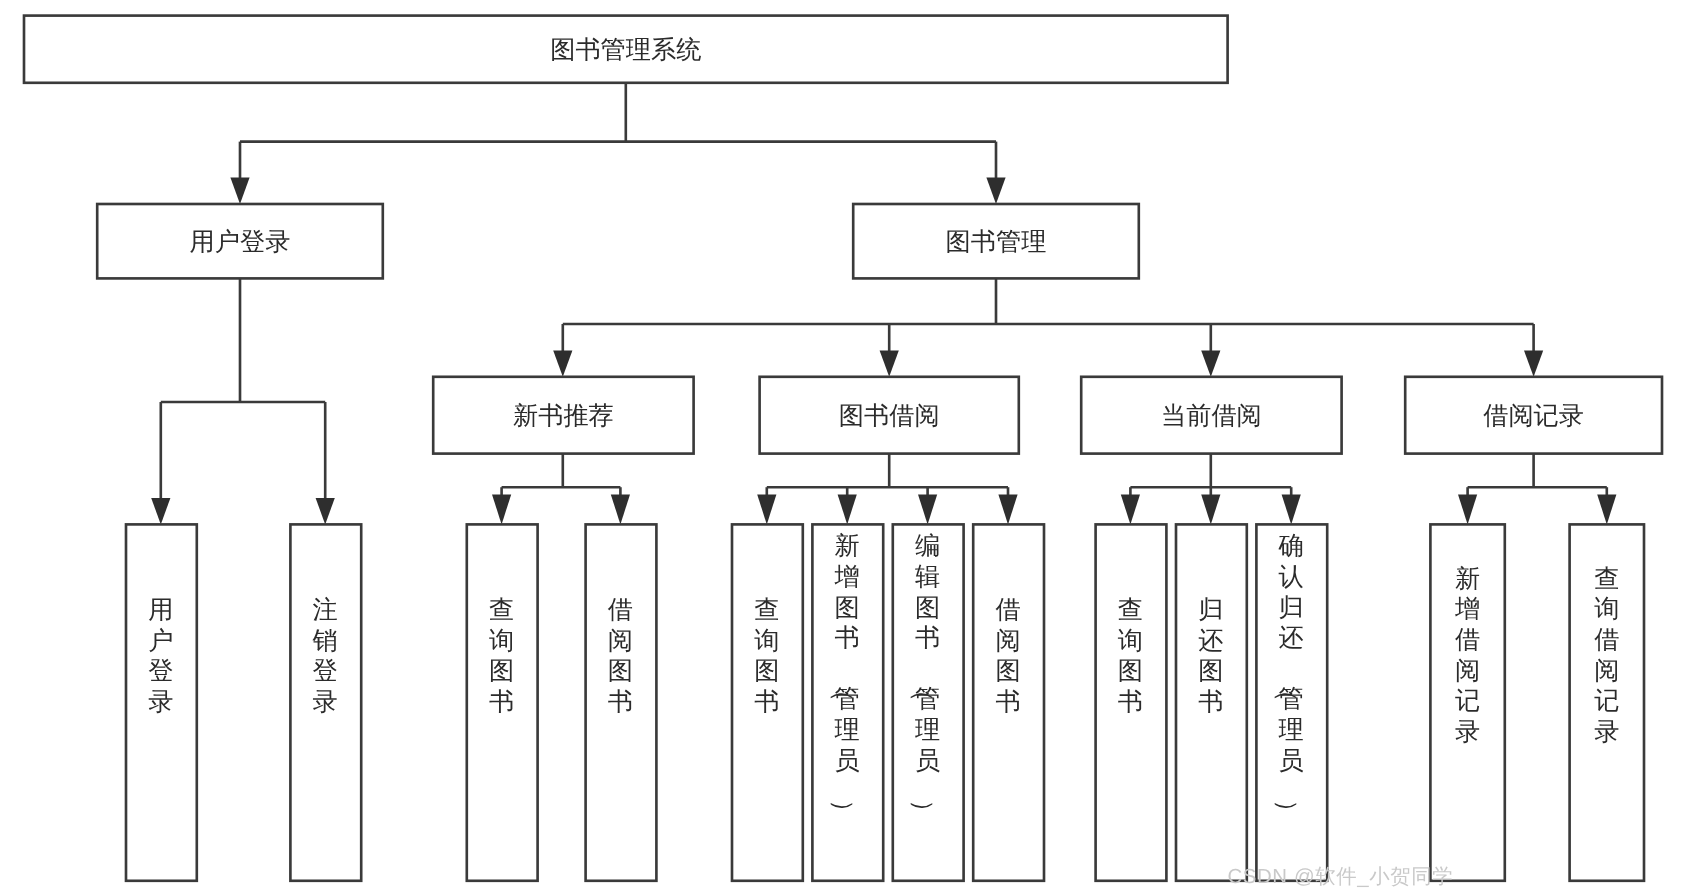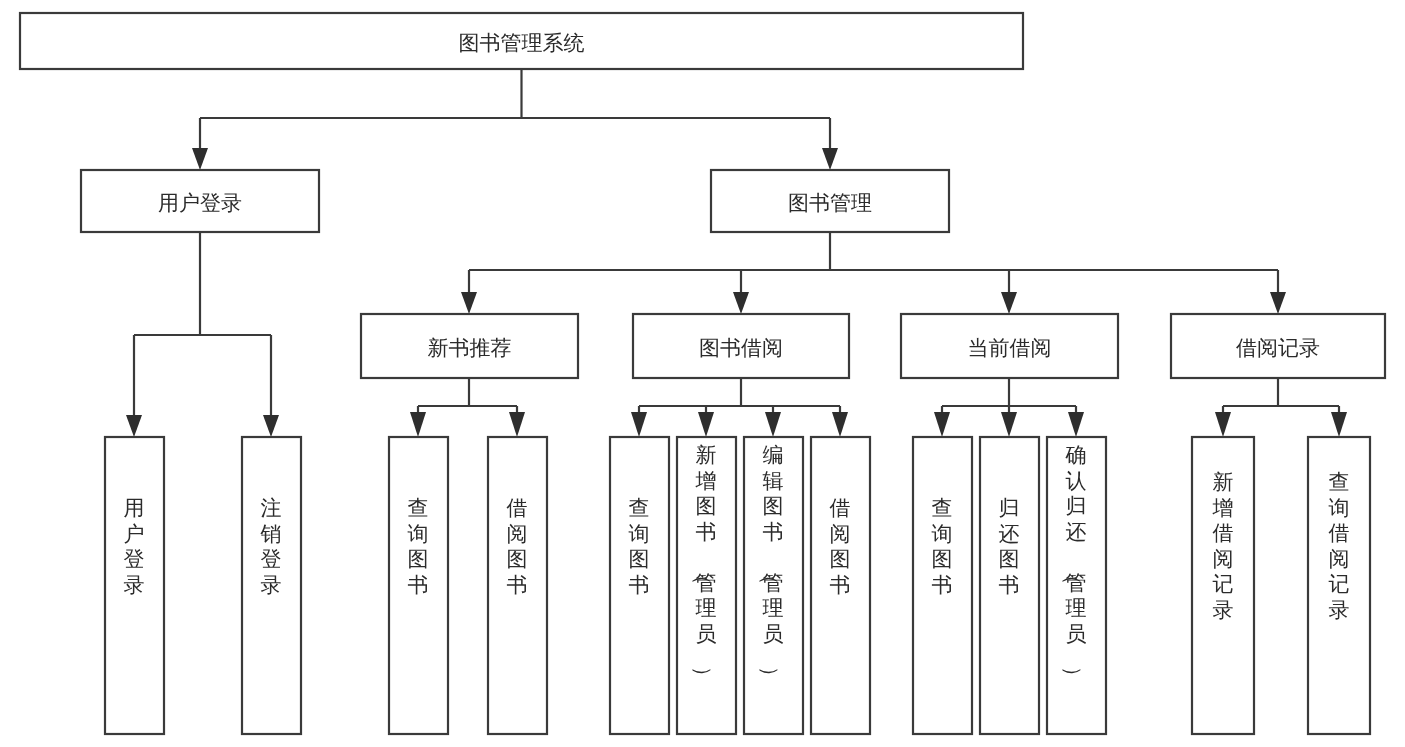--- a/index.html
+++ b/index.html
@@ -231,13 +231,14 @@
       <text class="node-label-v" x="1223" y="489"><tspan x="1223" dy="0">新</tspan><tspan x="1223" dy="25.5">增</tspan><tspan x="1223" dy="25.5">借</tspan><tspan x="1223" dy="25.5">阅</tspan><tspan x="1223" dy="25.5">记</tspan><tspan x="1223" dy="25.5">录</tspan></text>
     </g>
 
     <g>
       <rect class="node-rect" x="1308" y="437" width="62" height="297"></rect>
       <text class="node-label-v" x="1339" y="489"><tspan x="1339" dy="0">查</tspan><tspan x="1339" dy="25.5">询</tspan><tspan x="1339" dy="25.5">借</tspan><tspan x="1339" dy="25.5">阅</tspan><tspan x="1339" dy="25.5">记</tspan><tspan x="1339" dy="25.5">录</tspan></text>
     </g>
 
   </svg>
 
+  <div class="watermark-text">CSDN @软件_小贺同学</div>
 </div>
 
 </body></html>

